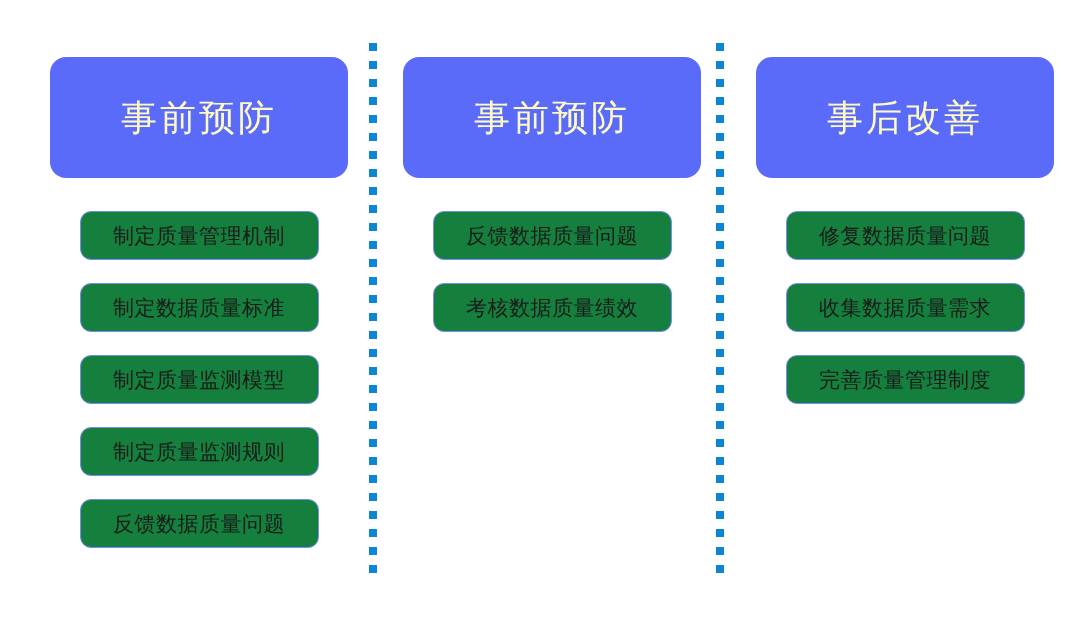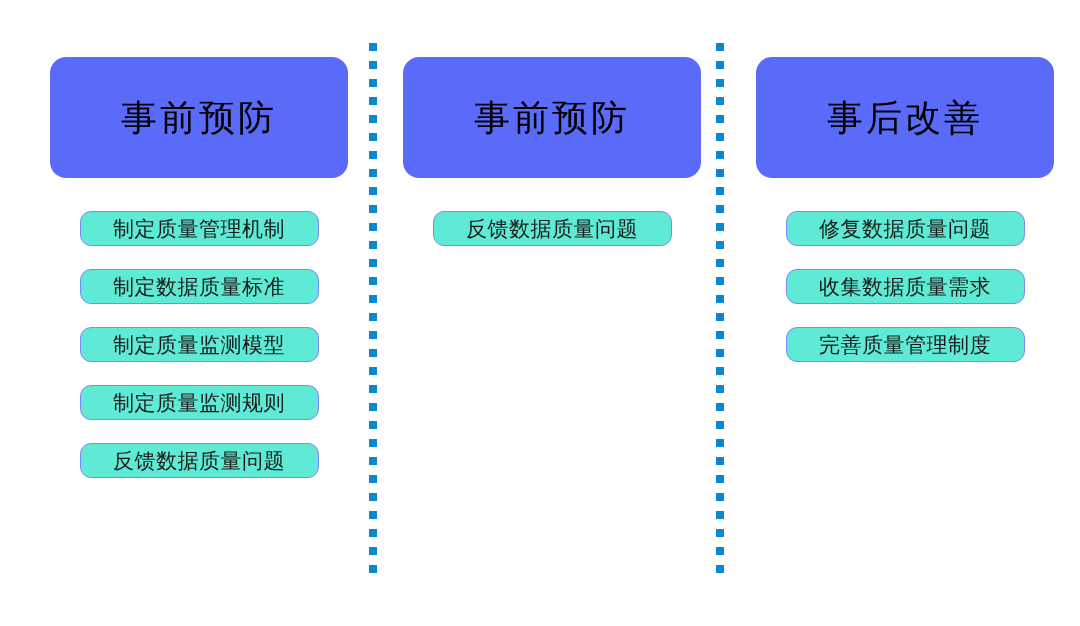--- a/index.html
+++ b/index.html
@@ -38,41 +38,41 @@
     width: 298px;
     height: 121px;
     background: #5a6bfa;
     border-radius: 16px;
     display: flex;
     align-items: center;
     justify-content: center;
     margin-bottom: 33px;
   }
   .col-header-label {
-    color: #000000;
+    color: #fef9c3;
     font-family: "Liberation Serif", "DejaVu Serif", serif;
     font-size: 36px;
     font-weight: 400;
     letter-spacing: 3px;
     line-height: 1;
     white-space: nowrap;
   }
 
   
   .item-list {
     display: flex;
     flex-direction: column;
     align-items: center;
     gap: 23px;
   }
   .item-pill {
     box-sizing: border-box;
     width: 239px;
-    height: 35px;
-    background: #5eead4;
+    height: 49px;
+    background: #15803d;
     border: 1.6px solid #7b8bf6;
     border-radius: 11px;
     display: flex;
     align-items: center;
     justify-content: center;
   }
   .item-pill-label {
     color: #1a1a1a;
     font-family: "Liberation Sans", "DejaVu Sans", sans-serif;
     font-size: 21px;
@@ -132,20 +132,23 @@
   <div class="divider divider-0"></div>
 
   <div class="column col-1">
     <div class="col-header">
       <span class="col-header-label">事前预防</span>
     </div>
     <div class="item-list">
       <div class="item-pill">
         <span class="item-pill-label">反馈数据质量问题</span>
       </div>
+      <div class="item-pill">
+        <span class="item-pill-label">考核数据质量绩效</span>
+      </div>
     </div>
   </div>
 
   <div class="divider divider-1"></div>
 
   <div class="column col-2">
     <div class="col-header">
       <span class="col-header-label">事后改善</span>
     </div>
     <div class="item-list">

